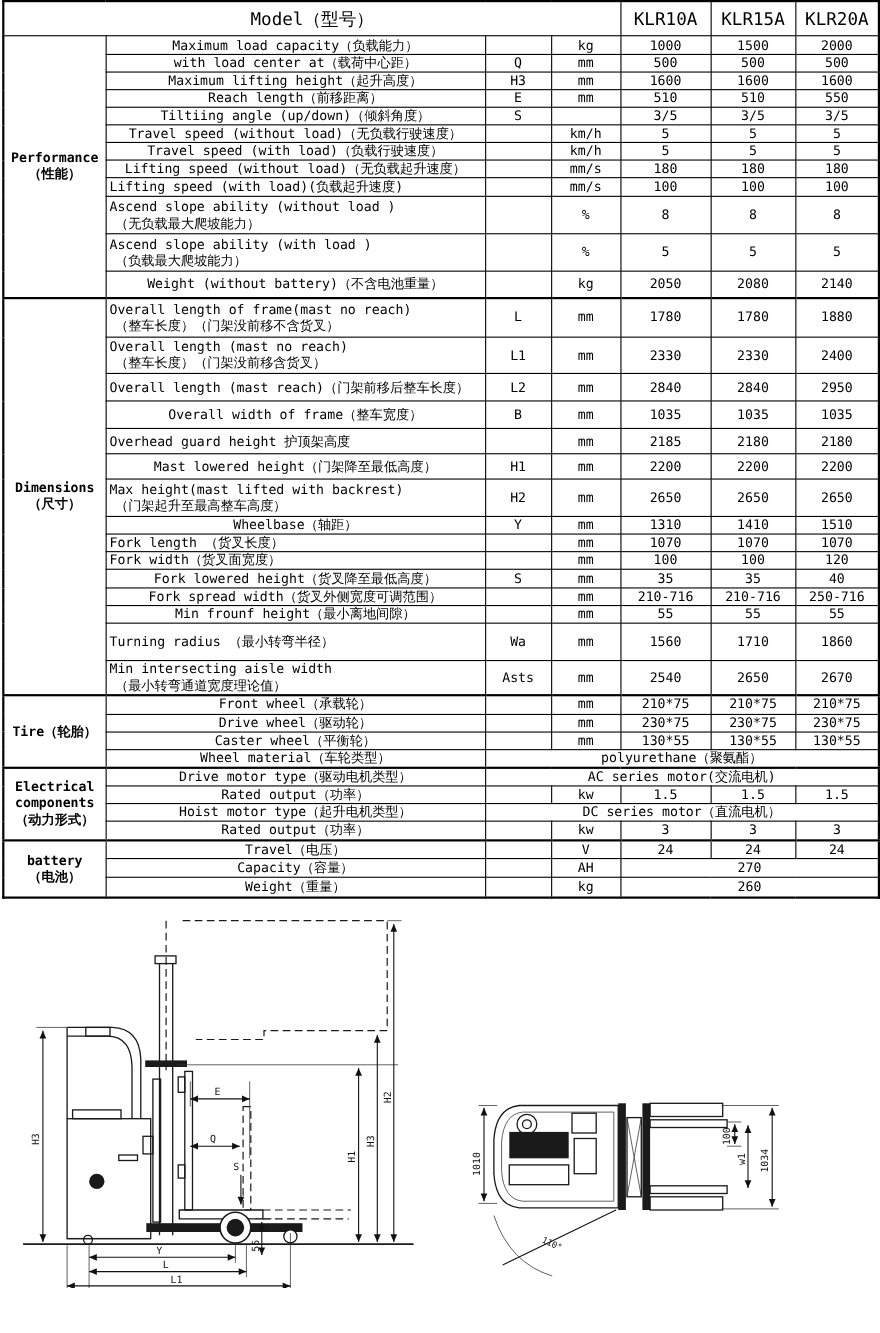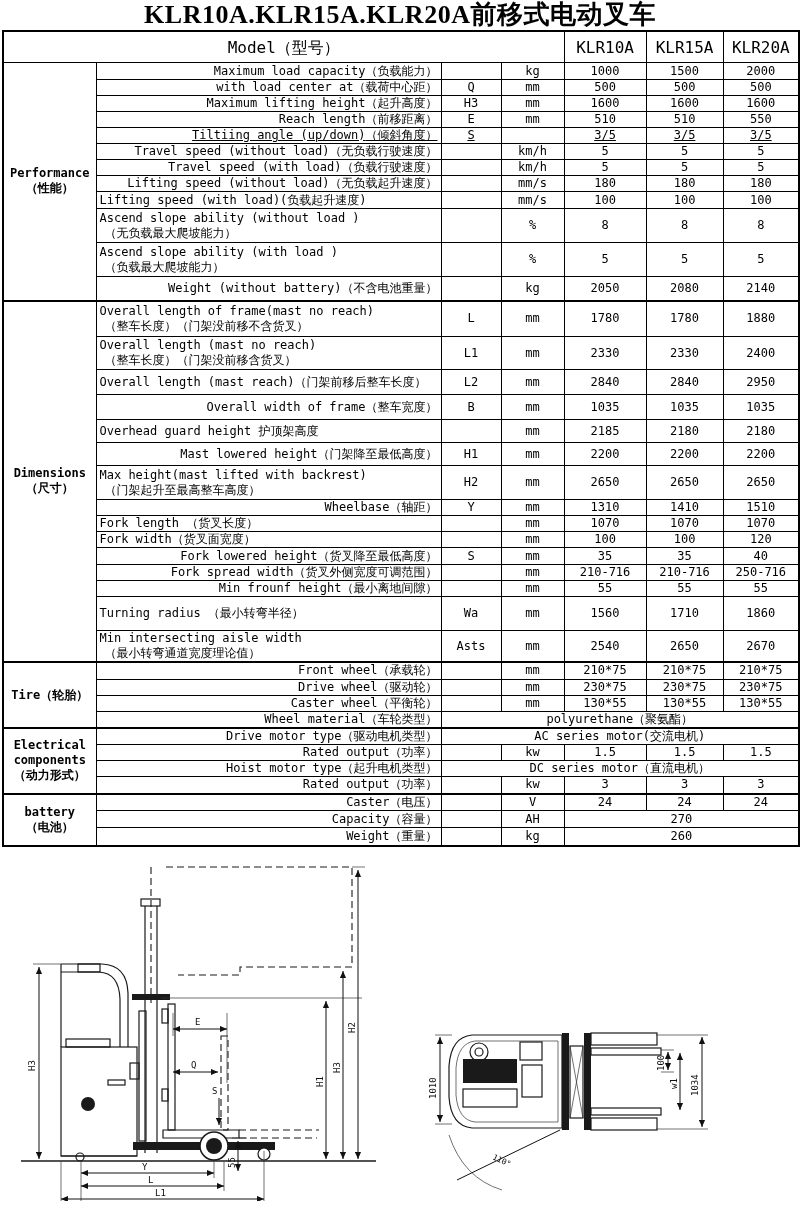--- a/index.html
+++ b/index.html
@@ -6,40 +6,39 @@
   body{width:800px;height:1212px;background:#fff;color:#000;
        font-family:"DejaVu Sans Mono","DejaVu Sans",sans-serif;overflow:hidden;}
   .page{width:800px;height:1212px;position:relative;}
   .title{height:30px;line-height:30px;text-align:center;font-weight:bold;font-size:26px;
          font-family:"Liberation Serif","DejaVu Serif",serif;letter-spacing:0.5px;}
   table.spec{border-collapse:collapse;table-layout:fixed;width:796px;margin:0 2px;border:2px solid #000;}
   table.spec td{border:1px solid #000;padding:0 3px;font-size:12px;line-height:15px;
                 overflow:hidden;vertical-align:middle;}
   tr.hdr td{height:30px;text-align:center;font-size:16px;}
   td.sec{font-weight:bold;text-align:center;font-size:13px;line-height:15px;padding:0 1px;}
-  td.nm .split{display:flex;justify-content:flex-end;white-space:nowrap;}
+  td.nm .split{display:flex;justify-content:center;white-space:nowrap;}
   td.nm{white-space:nowrap;}
   td.nm .ln2{padding-left:5px;}
   td.sym,td.unit,td.val{text-align:center;white-space:nowrap;}
   tr.sec-top td{border-top:2px solid #000;}
   .drawings{position:relative;width:800px;height:354px;overflow:hidden;}
   .drawings svg{position:absolute;}
   .mline{stroke:#1a1a1a;stroke-width:1.2;fill:none;}
   .mfill{fill:#1a1a1a;stroke:none;}
   .dash{stroke:#1a1a1a;stroke-width:1.1;fill:none;stroke-dasharray:7 4;}
   .dim{stroke:#111;stroke-width:1;fill:none;}
   .thin{stroke:#333;stroke-width:0.7;fill:none;}
   .dtxt{font-family:"DejaVu Sans Mono",monospace;font-size:9px;fill:#111;}
 </style>
 </head>
 <body>
 
 <div class="page">
 
-  <div class="title">KLR10A.KLR15A.KLR20A前移式电动叉车</div>
 
   <table class="spec">
     <colgroup>
       <col style="width:93px">
         <col style="width:345px">
         <col style="width:60px">
       <col style="width:63px">
         <col style="width:82px">
         <col style="width:77px">
         <col style="width:76px">
@@ -100,21 +99,21 @@
               <span>Reach length</span>
               <span>（前移距离）</span>
             </div>
           </td>
           <td class="sym">E</td>
           <td class="unit">mm</td>
           <td class="val">510</td>
           <td class="val">510</td>
           <td class="val">550</td>
         </tr>
-        <tr style="height: 16px; text-decoration: underline;">
+        <tr style="height: 16px;">
           <td class="nm">
             <div class="split">
               <span>Tiltiing angle (up/down)</span>
               <span>（倾斜角度）</span>
             </div>
           </td>
           <td class="sym">S</td>
           <td class="unit"></td>
           <td class="val">3/5</td>
           <td class="val">3/5</td>
@@ -468,21 +467,21 @@
           <td class="val">3</td>
           <td class="val">3</td>
         </tr>
         <tr class="sec-top" style="height: 17px;">
           <td class="sec" rowspan="3">
             <div>battery</div>
             <div>（电池）</div>
           </td>
           <td class="nm">
             <div class="split">
-              <span>Caster</span>
+              <span>Travel</span>
               <span>（电压）</span>
             </div>
           </td>
           <td class="sym"></td>
           <td class="unit">V</td>
           <td class="val">24</td>
           <td class="val">24</td>
           <td class="val">24</td>
         </tr>
         <tr style="height: 17px;">

